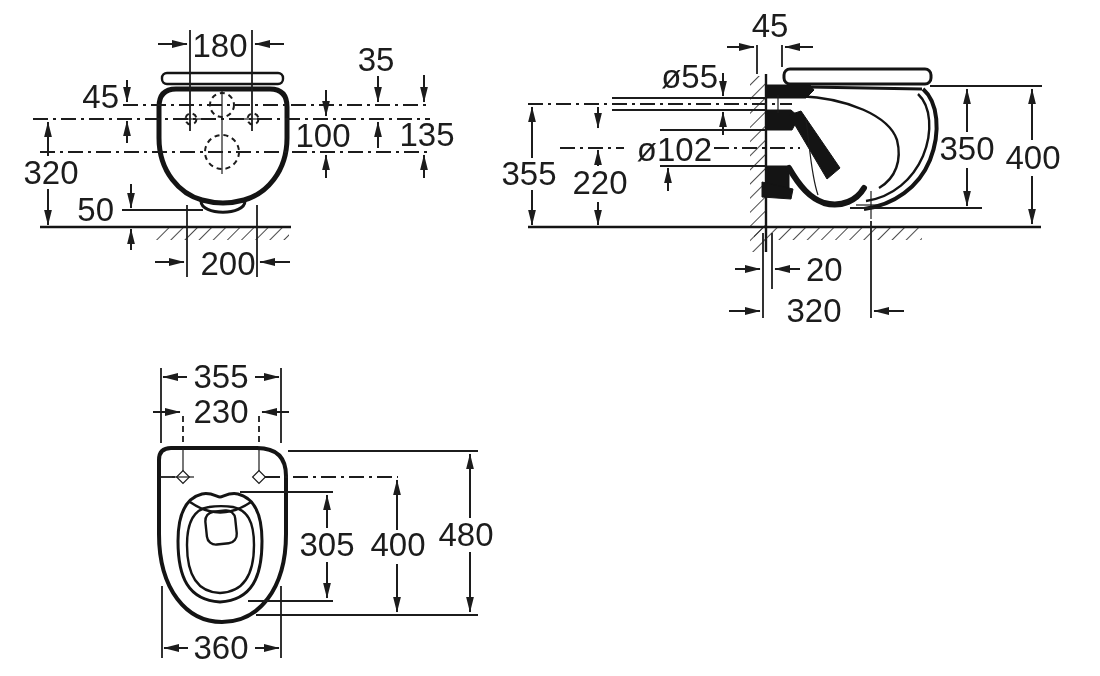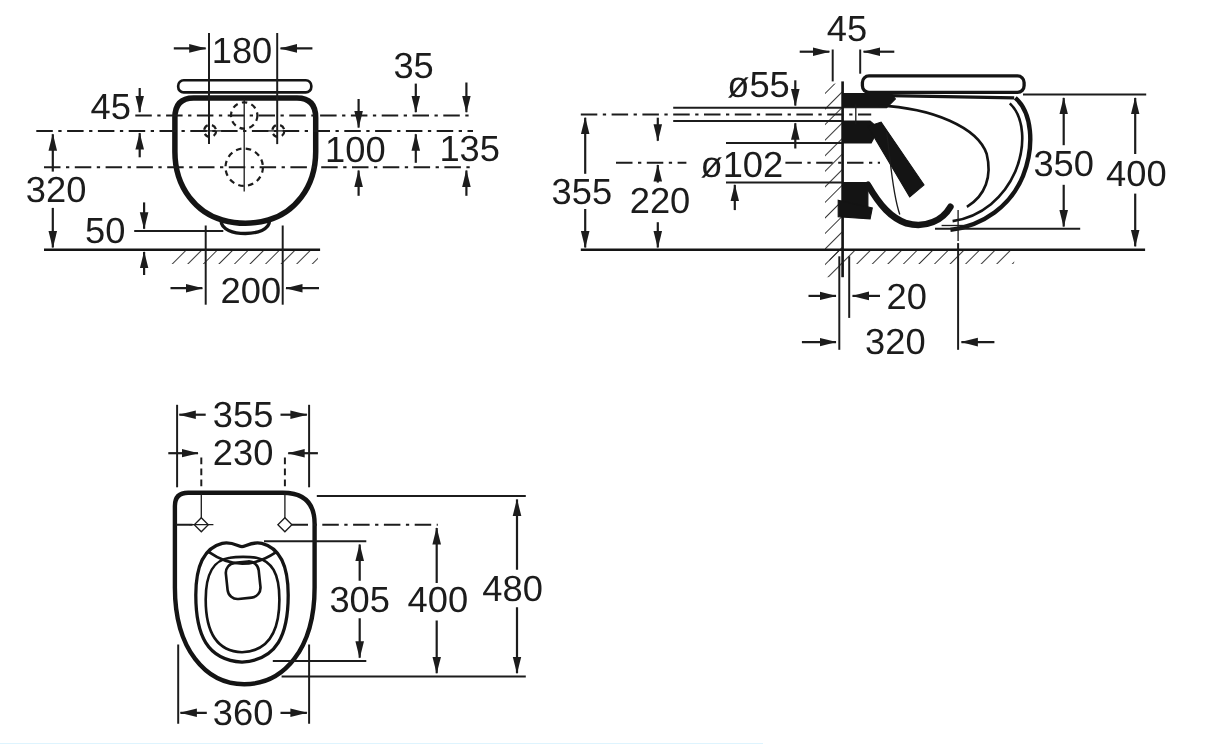--- a/index.html
+++ b/index.html
@@ -1,16 +1,16 @@
 <!DOCTYPE html>
 <html><head>
 <meta charset="utf-8">
 <style>
   html,body{margin:0;padding:0;background:#ffffff;}
-  .stage{position:relative;width:1100px;height:676px;background:#7dd3fc;overflow:hidden;
+  .stage{position:relative;width:1100px;height:676px;background:#fca5a5;overflow:hidden;
          font-family:"Liberation Sans","DejaVu Sans",sans-serif;text-align:center;}
   svg{position:absolute;left:0;top:0;}
   .dim{font-family:"Liberation Sans","DejaVu Sans",sans-serif;font-size:33px;fill:#1c1c1c;}
   .thin  {stroke:#1c1c1c;stroke-width:1.8;fill:none;}
   .arrow {stroke:#1c1c1c;stroke-width:2;fill:none;}
   .cl    {stroke:#1c1c1c;stroke-width:1.8;fill:none;stroke-dasharray:15 5 3 5;}
   .dash  {stroke:#1c1c1c;stroke-width:1.8;fill:none;stroke-dasharray:6 4;}
   .dashc {stroke:#1c1c1c;stroke-width:2;fill:none;stroke-dasharray:5 4;}
   .out5  {stroke:#141414;stroke-width:5;fill:none;stroke-linejoin:round;}
   .out4  {stroke:#141414;stroke-width:4;fill:none;stroke-linejoin:round;}

